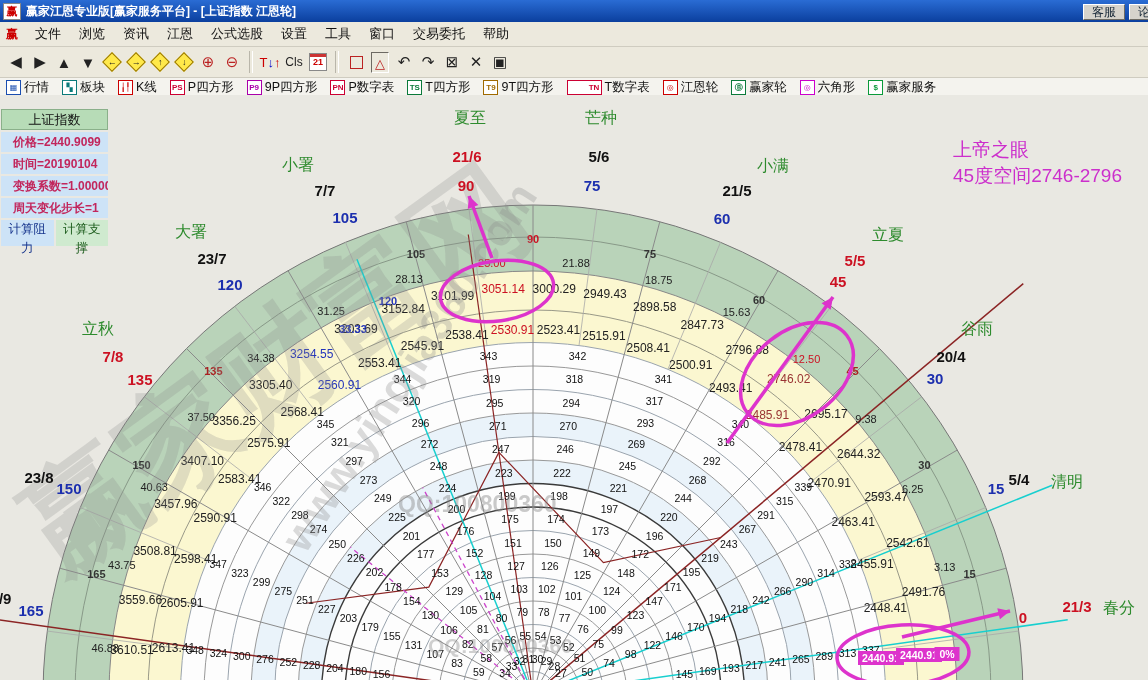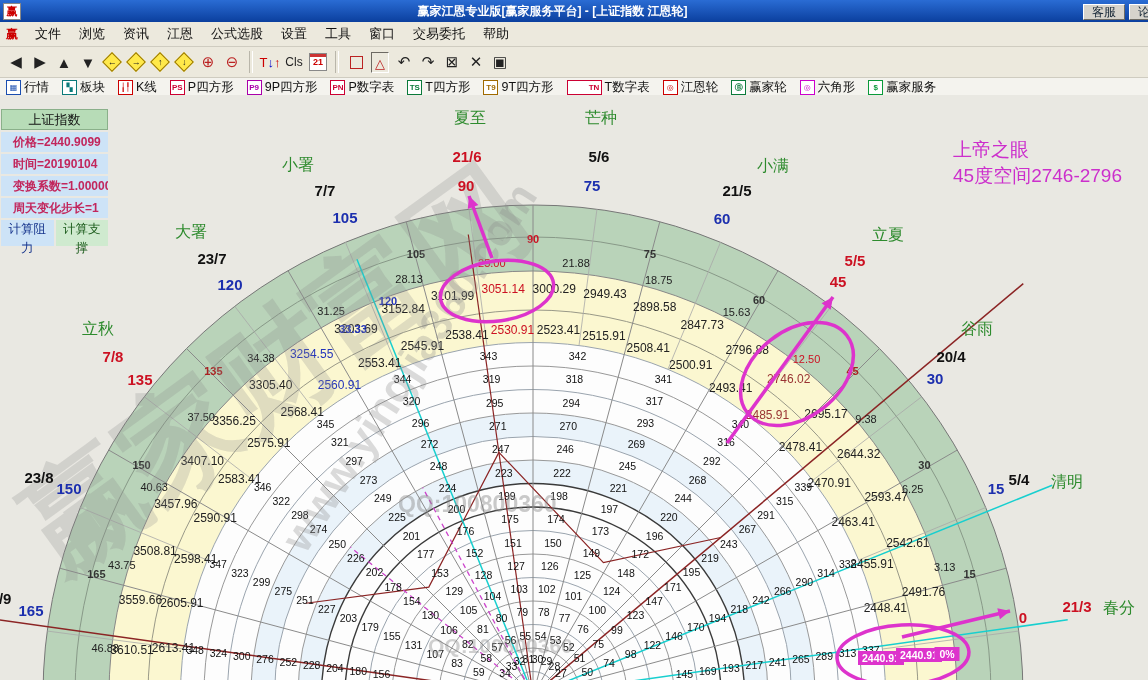--- a/index.html
+++ b/index.html
@@ -1,19 +1,19 @@
 <!DOCTYPE html>
 <html><head>
 <meta charset="utf-8">
 <style>
   html,body{margin:0;padding:0;width:1148px;height:680px;overflow:hidden;
     font-family:"Liberation Sans","DejaVu Sans",sans-serif;background:#e9e8e2;position:relative;}
   #titlebar{height:22px;background:linear-gradient(to bottom,#2a6cd4,#0b3f9e);display:flex;align-items:center;padding:0 3px;}
   #win-icon{width:16px;height:15px;background:#fff;color:#c00;font-weight:bold;font-size:11px;line-height:15px;text-align:center;border:1px solid #888;}
-  #title-text{color:#fff;font-size:12px;font-weight:bold;margin-left:5px;flex:1;white-space:nowrap;text-align:center;}
+  #title-text{color:#fff;font-size:12px;font-weight:bold;margin-left:5px;flex:1;white-space:nowrap;}
   .tb-btn{height:18px;background:#d6d3cc;border:1px solid;border-color:#fff #6d6a63 #6d6a63 #fff;
     font-size:12px;color:#123;padding:0 8px;margin-left:4px;line-height:16px;white-space:nowrap;text-align:right;}
   #menubar{height:24px;background:#ece9dd;display:flex;align-items:center;font-size:13px;color:#111;border-bottom:1px solid #cfccc0;}
   #menu-icon{color:#c00;font-weight:bold;font-size:12px;margin:0 8px 0 6px;}
   .menu-item{padding:0 9px;white-space:nowrap;cursor:default;}
   #toolbar1{height:30px;background:#ece9dd;display:flex;align-items:center;border-bottom:1px solid #cfccc0;padding-left:4px;}
   .tb1{min-width:22px;height:24px;display:inline-flex;align-items:center;justify-content:center;font-size:15px;color:#222;margin:0 1px;}
   .tb1 .glyph-red{color:#b22;}
   .sep{width:2px;height:22px;border-left:1px solid #b9b6aa;border-right:1px solid #fff;margin:0 5px;}
   .diamond{width:12px;height:12px;background:#ffe94a;border:1px solid #997700;transform:rotate(45deg);display:inline-flex;align-items:center;justify-content:center;}

